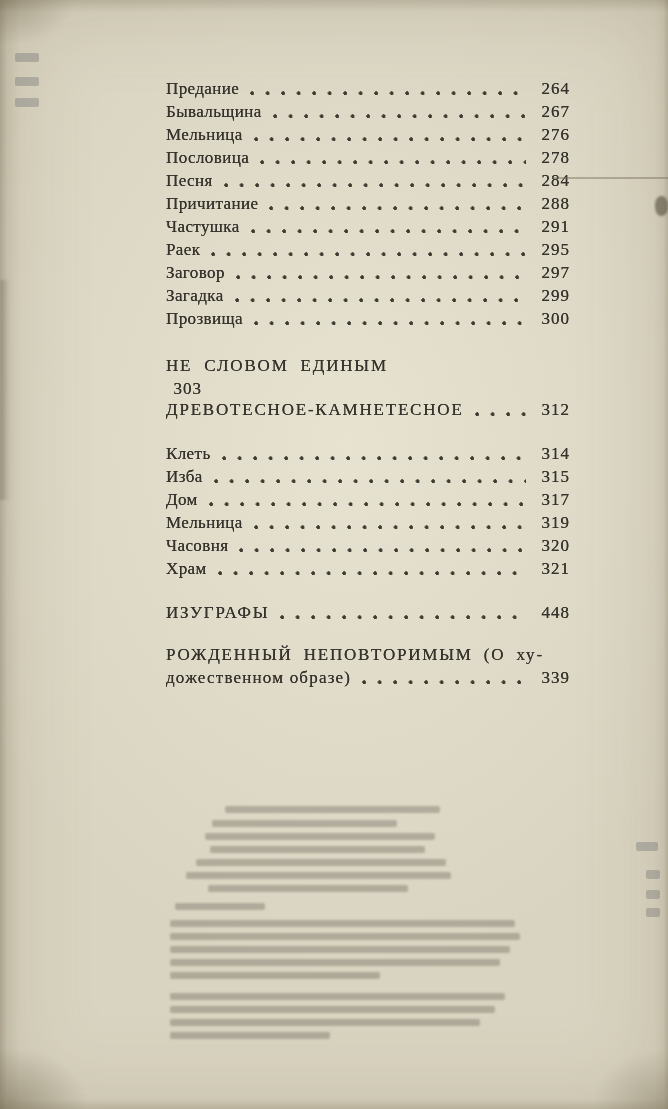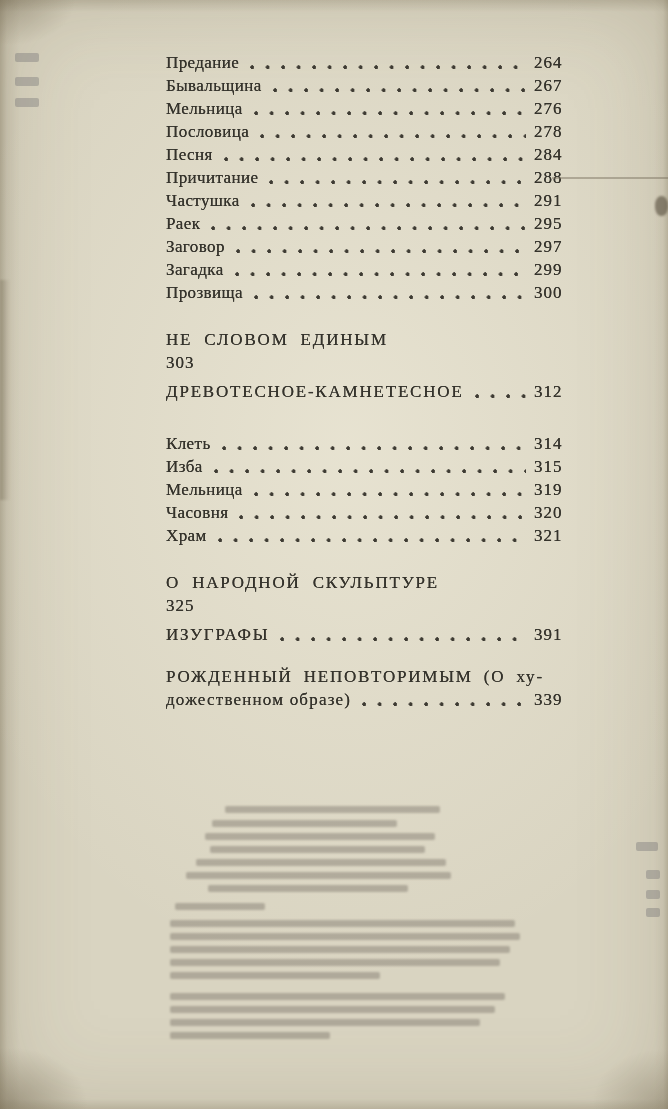--- a/index.html
+++ b/index.html
@@ -15,33 +15,33 @@
       linear-gradient(270deg, rgba(96,84,58,0.22) 0, rgba(96,84,58,0.06) 5px, rgba(96,84,58,0) 14px),
       linear-gradient(180deg, rgba(96,84,58,0.20) 0, rgba(96,84,58,0) 12px),
       linear-gradient(0deg, rgba(96,84,58,0.18) 0, rgba(96,84,58,0) 10px);
     box-shadow: inset 0 0 90px rgba(104,90,62,0.22);
     overflow:hidden;
     font-family:"Liberation Serif","DejaVu Serif",serif;
     color:#35332c;
   }
 
   
-  .toc{ position:absolute; left:166px; top:51px; width:404px; font-size:17px; line-height:23px; }
+  .toc{ position:absolute; left:166px; top:77px; width:404px; font-size:17px; line-height:23px; }
   .toc-row{ display:flex; align-items:baseline; height:23px; }
   .toc-row .t{ white-space:nowrap; letter-spacing:0.4px; text-shadow:0 0 0.4px currentColor; }
   .leader{
     flex:1 1 auto; align-self:stretch; margin:0 8px 0 9px;
     background-image:radial-gradient(circle at 2.2px 2.2px, #3e3b33 1.7px, rgba(62,59,51,0) 2.1px);
     background-size:15.5px 5px;
     background-repeat:repeat-x;
     background-position:left 2px bottom 4px;
   }
-  .p{ min-width:36px; text-align:left; letter-spacing:1px; text-shadow:0 0 0.4px currentColor; }
+  .p{ min-width:36px; text-align:right; letter-spacing:1px; text-shadow:0 0 0.4px currentColor; }
   .caps .t{ letter-spacing:1.8px; word-spacing:6px; }
-  .gap-md{ margin-top:29px; }
+  .gap-md{ margin-top:21px; }
   .gap-lg{ margin-top:24px;flex-direction:column; }
   .wrap-head{ margin-top:19px; }
   .wrap-head .line1{ height:23px; letter-spacing:1.8px; word-spacing:5px; white-space:nowrap; text-shadow:0 0 0.4px currentColor; }
   .wrap-head .line2{ display:flex; align-items:baseline; height:23px; }
   .wrap-head .line2 .t{ letter-spacing:1.2px; white-space:nowrap; text-shadow:0 0 0.4px currentColor; }
 
   
   .bleed{ position:absolute; inset:0; pointer-events:none; }
   .bl{ position:absolute; height:7px; border-radius:2px;
        background:rgba(112,106,94,0.40); filter:blur(0.8px); }
@@ -146,45 +146,45 @@
       <span class="t">Клеть</span>
       <span class="leader"></span>
       <span class="p">314</span>
     </div>
     <div class="toc-row">
       <span class="t">Изба</span>
       <span class="leader"></span>
       <span class="p">315</span>
     </div>
     <div class="toc-row">
+      <span class="t">Дом</span>
+      <span class="leader"></span>
+      <span class="p">317</span>
+    </div>
+    <div class="toc-row">
       <span class="t">Мельница</span>
       <span class="leader"></span>
       <span class="p">319</span>
     </div>
     <div class="toc-row">
       <span class="t">Часовня</span>
       <span class="leader"></span>
       <span class="p">320</span>
     </div>
     <div class="toc-row">
       <span class="t">Храм</span>
       <span class="leader"></span>
       <span class="p">321</span>
     </div>
 
-    <div class="toc-row caps gap-lg">
-      <span class="t">О НАРОДНОЙ СКУЛЬПТУРЕ</span>
-      <span class="leader"></span>
-      <span class="p">325</span>
-    </div>
 
     <div class="toc-row caps gap-md">
       <span class="t">ИЗУГРАФЫ</span>
       <span class="leader"></span>
-      <span class="p">391</span>
+      <span class="p">448</span>
     </div>
 
     <div class="wrap-head">
       <div class="line1">РОЖДЕННЫЙ НЕПОВТОРИМЫМ (О ху-</div>
       <div class="line2">
         <span class="t">дожественном образе)</span>
         <span class="leader"></span>
         <span class="p">339</span>
       </div>
     </div>

